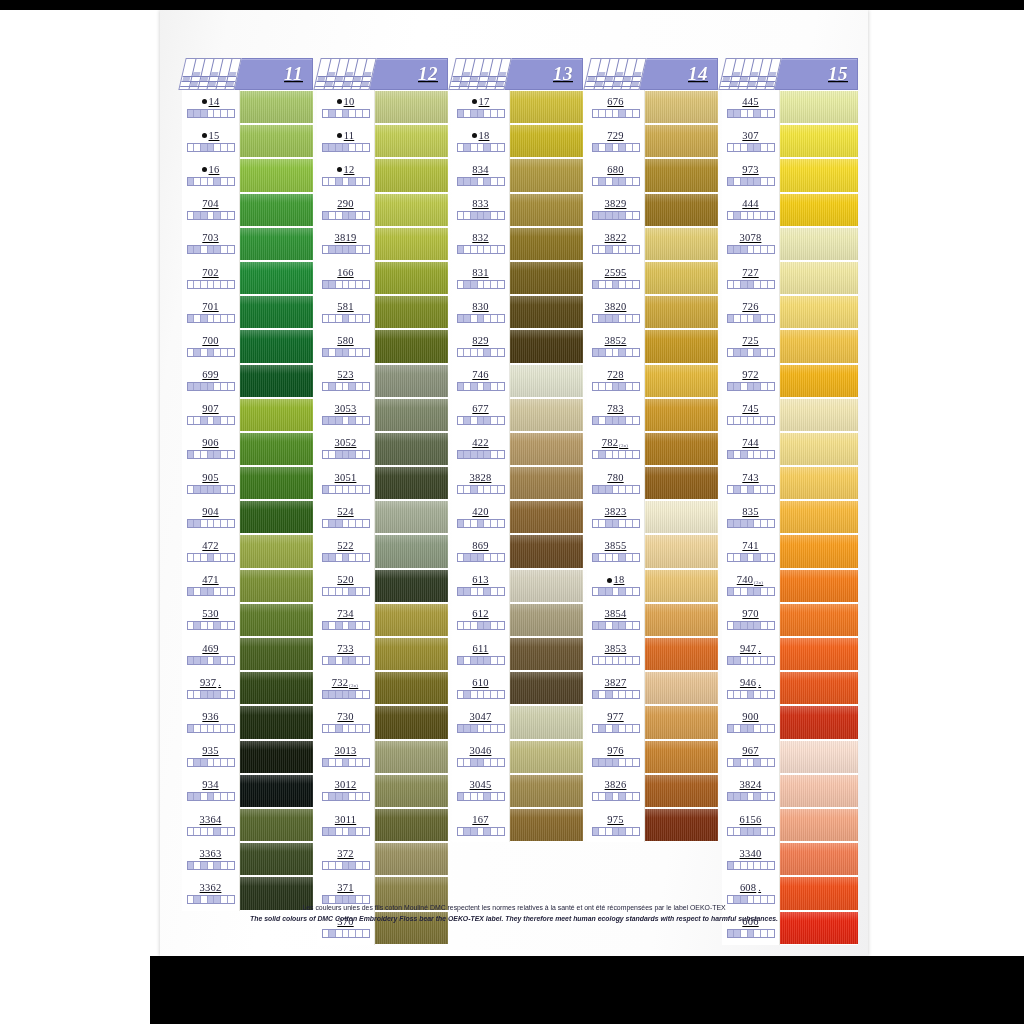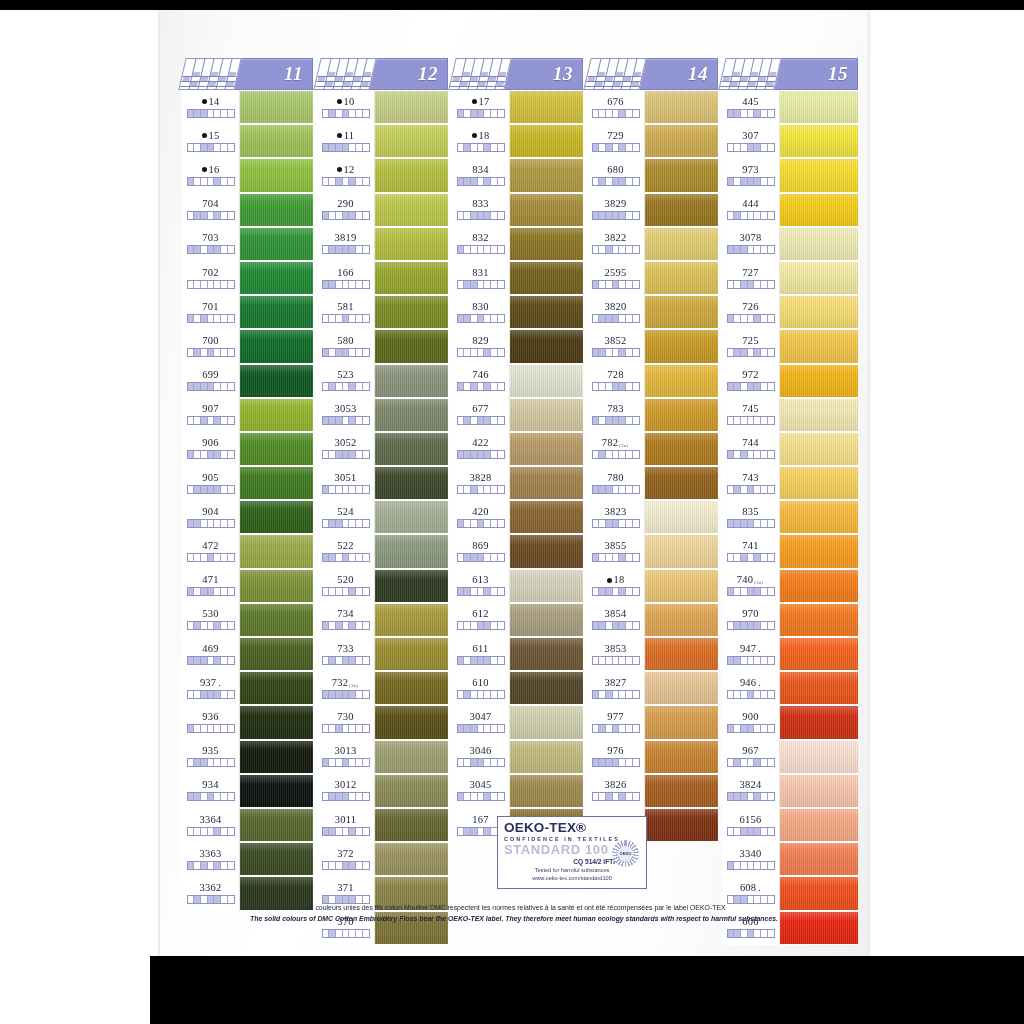--- a/index.html
+++ b/index.html
@@ -17,21 +17,21 @@
 
   
   #page{
     position:absolute;left:160px;top:10px;width:708px;height:946px;
     background:linear-gradient(100deg,#f2f2f2 0%,#fafafa 8%,#ffffff 30%,#fdfdfd 75%,#f0f0f1 100%);
     box-shadow:0 0 4px rgba(0,0,0,.22);
   }
 
   #cols{position:absolute;left:22px;top:46px;display:flex;gap:4px;}
 
-  .col{width:131px;position:relative;}
+  .col{width:131px;position:relative;text-decoration:underline;}
   .col.wide{width:136px;}
 
   
   .chead{position:relative;height:34px;display:flex;align-items:flex-end;}
   .grid-icon{
     width:54px;height:30px;position:relative;
     background:#fff;border:1px solid #8f92c4;
     transform:skewX(-13deg);
     overflow:hidden;flex:none;
   }
@@ -2314,32 +2314,20 @@
                 <div class="fl" style="background: rgb(240, 78, 24);"></div>
               </div>
               <div class="sw">
                 <div class="fl" style="background: rgb(232, 37, 15);"></div>
               </div>
             </div>
           </div>
         </div>
       </div>
 
-    <div id="oeko">
-      <div class="o1">OEKO-TEX®</div>
-      <div class="o2">CONFIDENCE IN TEXTILES</div>
-      <div class="o3">STANDARD 100</div>
-      <div class="o4">CQ 514/2 IFTH</div>
-      <div class="o5">Tested for harmful substances</div>
-      <div class="o5">www.oeko-tex.com/standard100</div>
-      <div class="seal">
-        <div class="rays"></div>
-        <div class="txt">OEKO</div>
-      </div>
-    </div>
 
     <div id="footer">
       <div class="f1">Les couleurs unies des fils coton Mouliné DMC respectent les normes relatives à la santé et ont été récompensées par le label OEKO-TEX</div>
       <div class="f2">The solid colours of DMC Cotton Embroidery Floss bear the OEKO-TEX label. They therefore meet human ecology standards with respect to harmful substances.</div>
     </div>
 
   </div>
 </div>
 
 </body></html>

